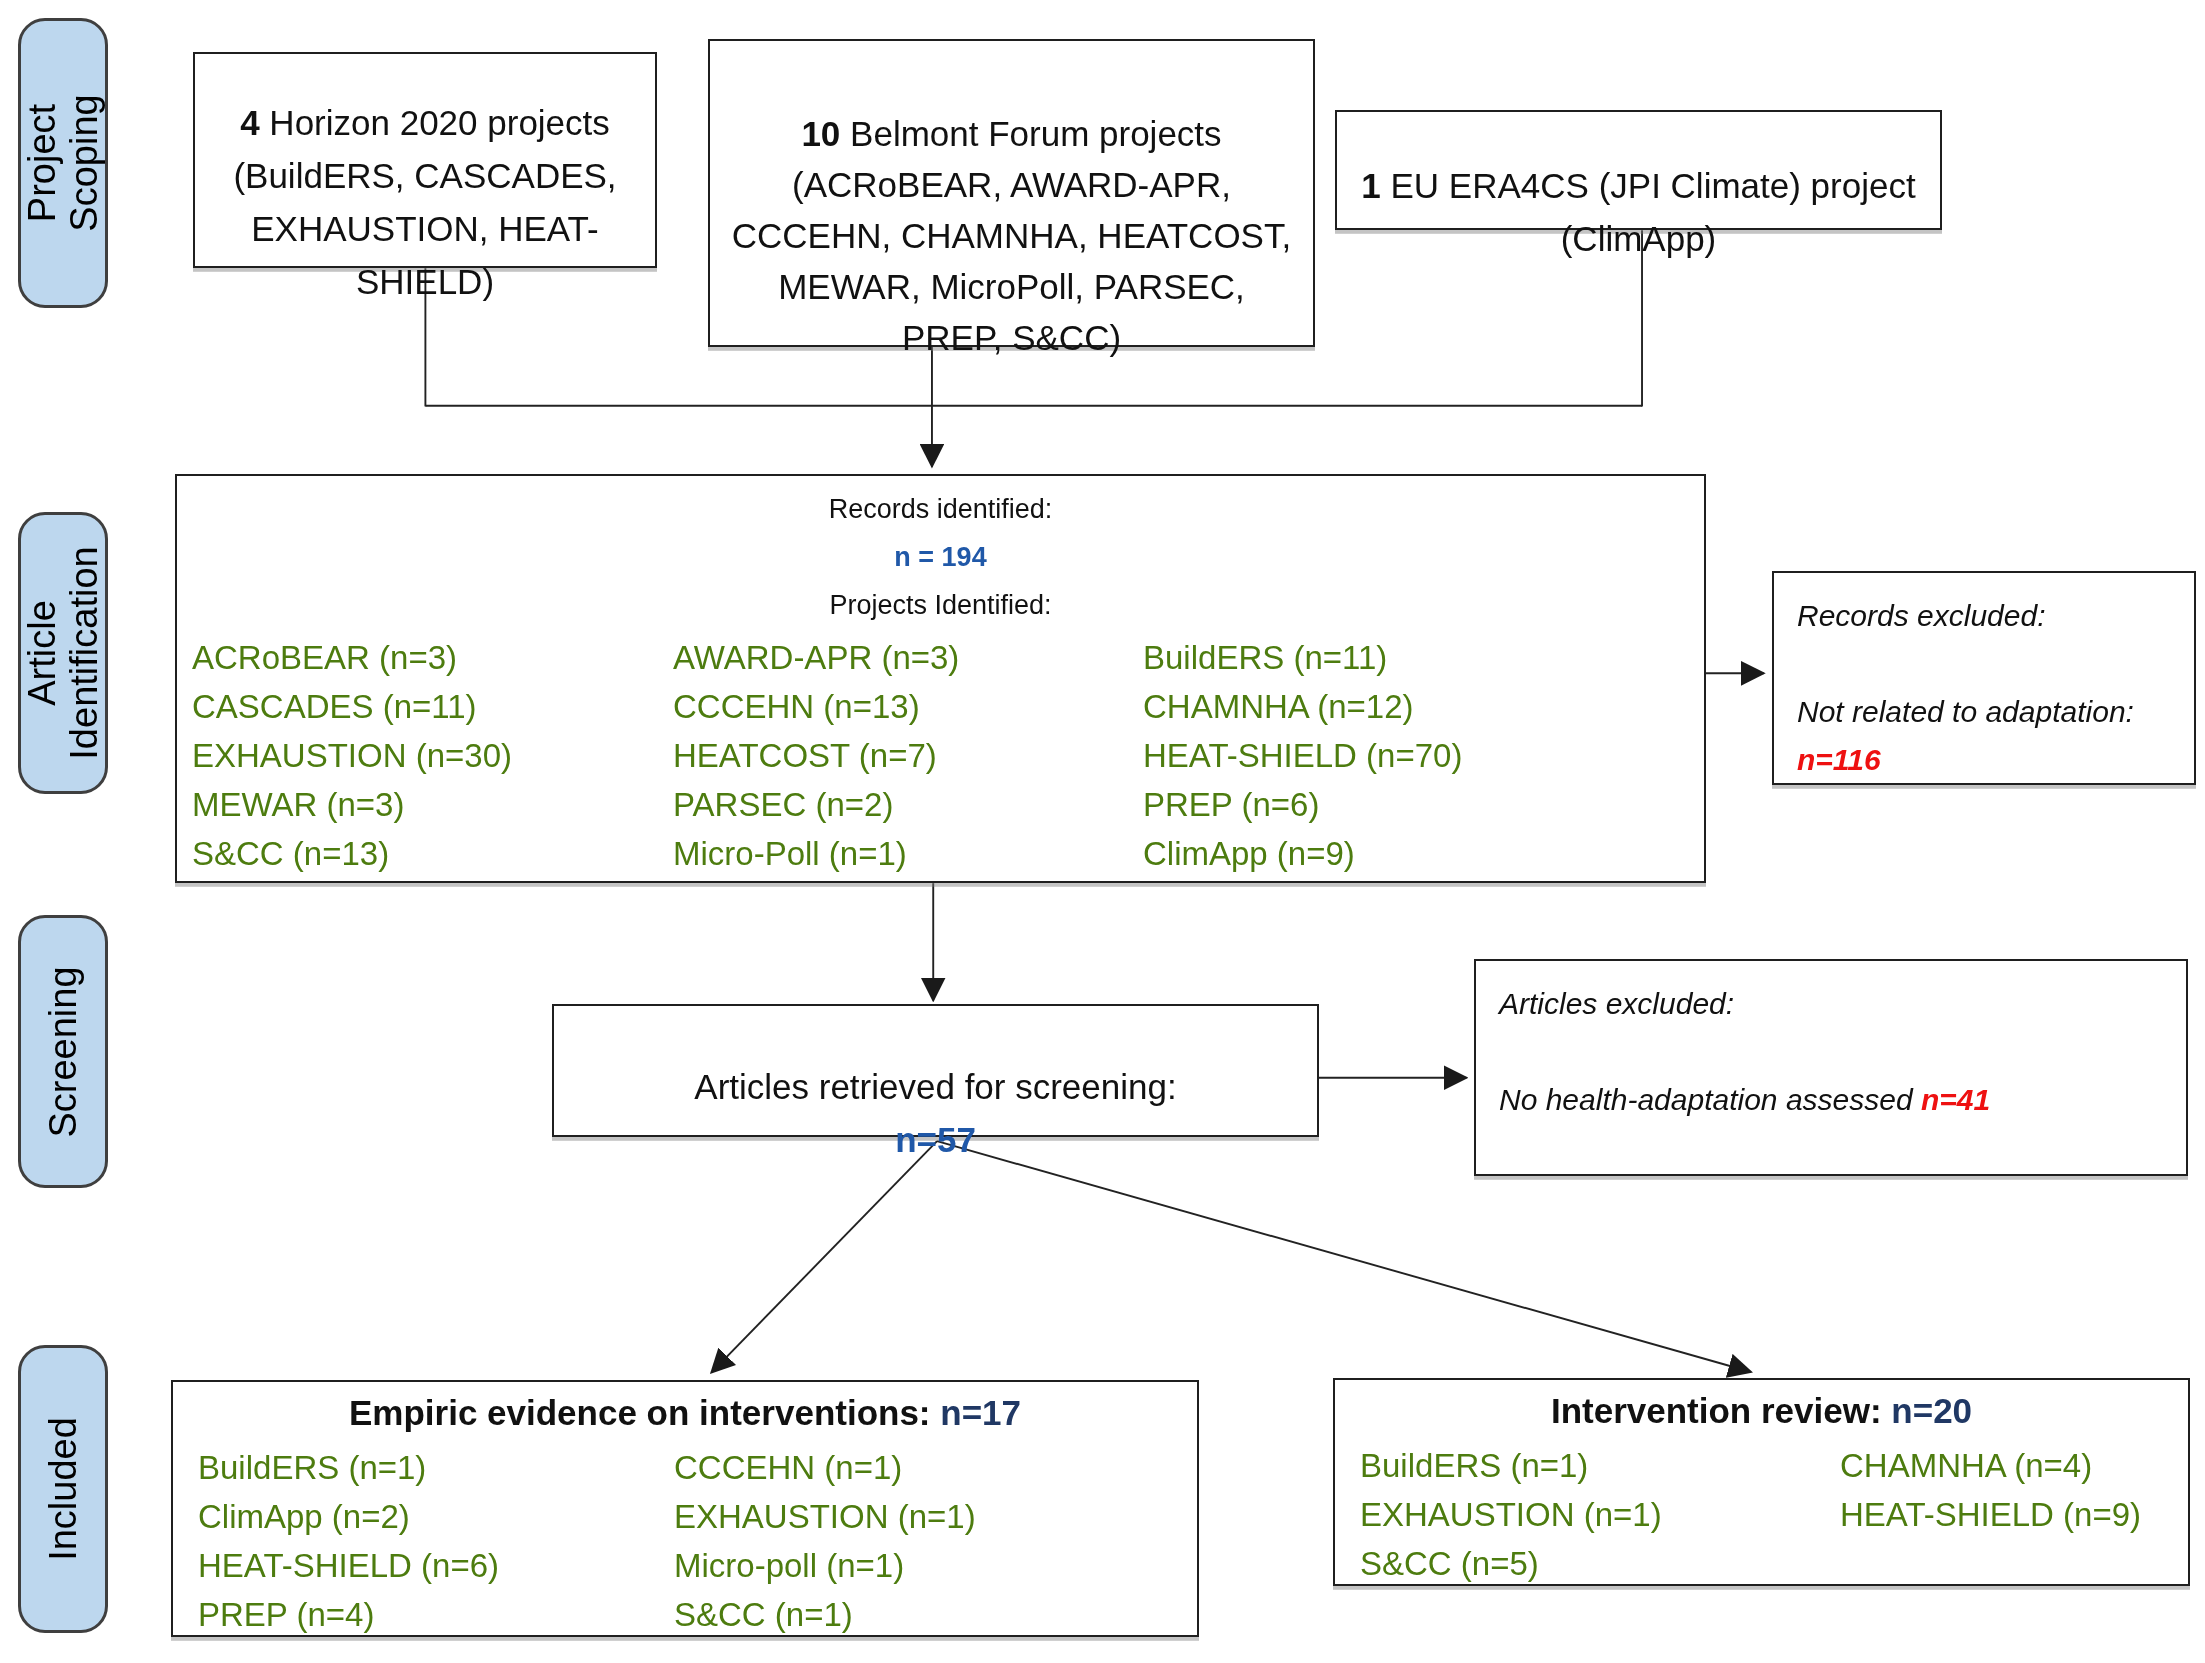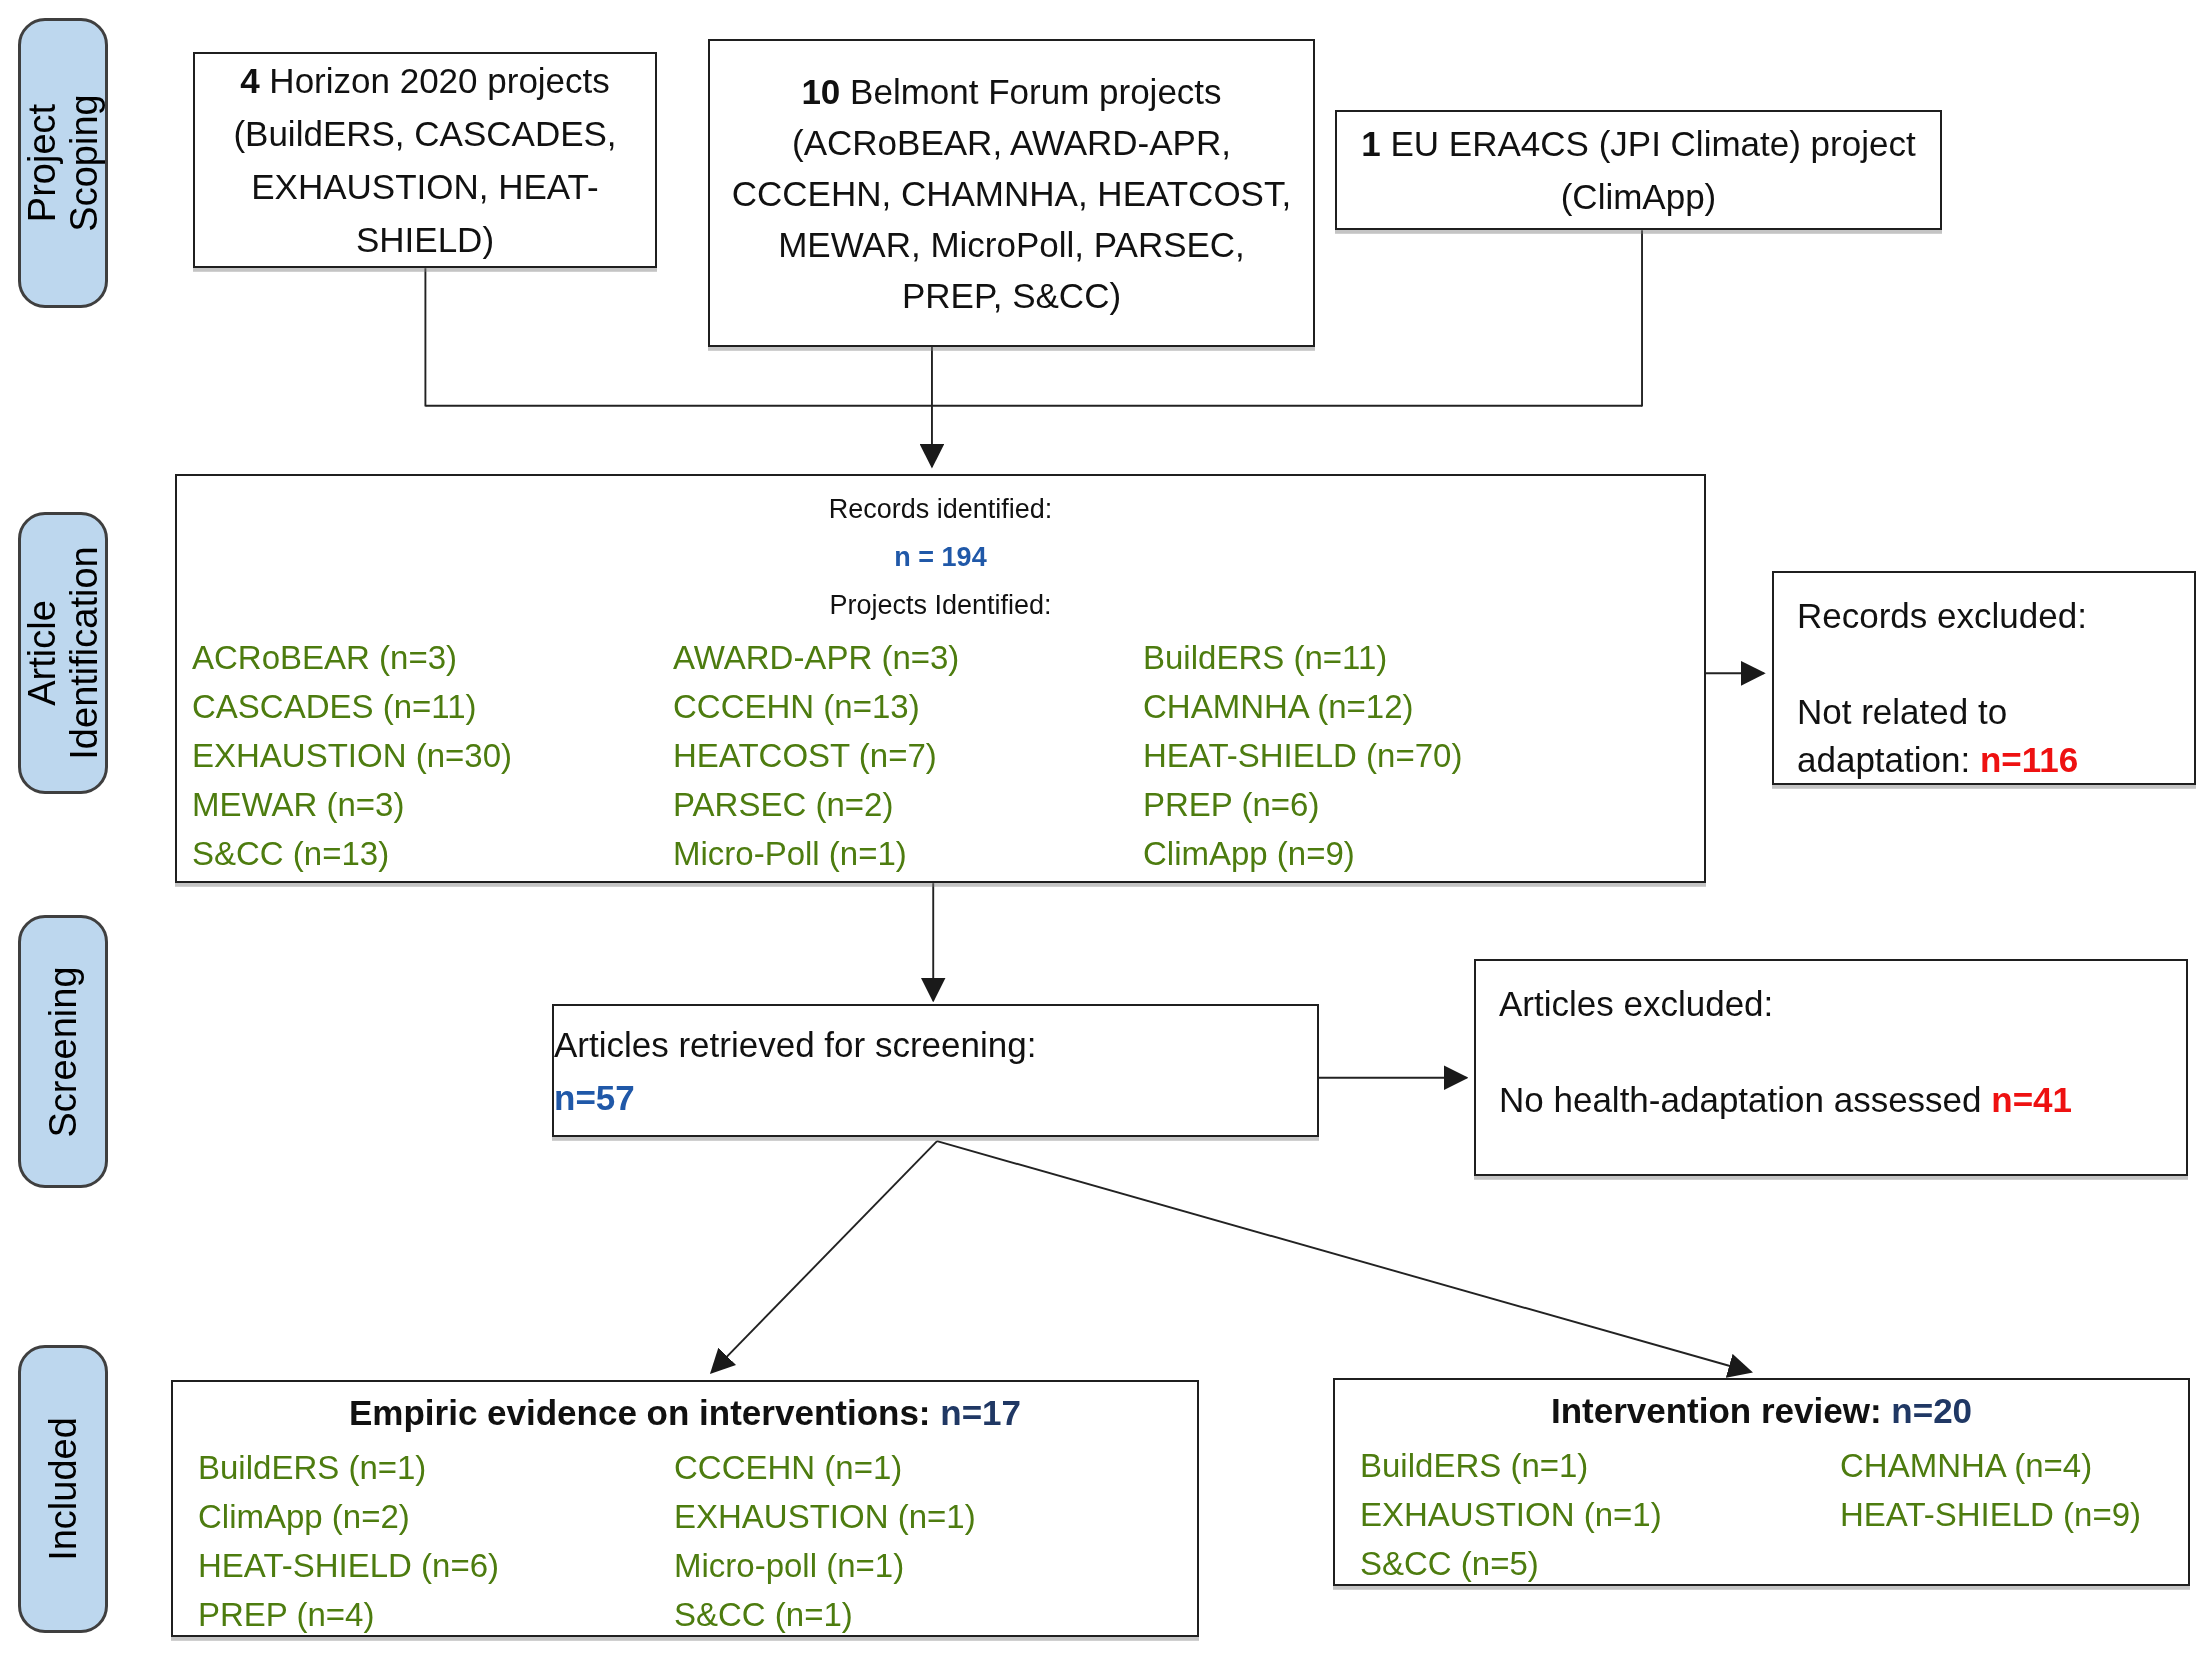--- a/index.html
+++ b/index.html
@@ -15,32 +15,32 @@
   }
   .stage .rot{
     transform:rotate(-90deg);white-space:pre-line;text-align:center;
     font-size:38px;line-height:42px;color:#000;
   }
   
   .box{
     position:absolute;background:#fff;border:2.5px solid #1f1f1f;
     box-sizing:border-box;box-shadow:0 3.8px 0 rgba(125,125,125,.45);
   }
-  .center-col{display:flex;flex-direction:column;align-items:flex-start;justify-content:center;height:100%;}
+  .center-col{display:flex;flex-direction:column;align-items:center;justify-content:center;height:100%;margin-top:42px;}
   .topbox{font-size:35px;line-height:53px;text-align:center;}
   .bold{font-weight:bold;}
   .blue{color:#2058a8;font-weight:bold;}
   .navy{color:#203864;font-weight:bold;}
   .red{color:#ee1111;font-weight:bold;}
   .green{color:#4d7c0f;}
   
   .rec-header{margin-top:9px;text-align:center;font-size:27px;line-height:48px;}
   .pcol{position:absolute;font-size:33px;line-height:49px;white-space:nowrap;}
   
-  .excl-pad{padding:19px 23px;font-size:35px;line-height:48px;}
+  .excl-pad{padding:19px 23px;font-size:30px;line-height:48px;font-style:italic;}
   .spacer{height:48px;}
   
   .btitle{text-align:center;font-size:35px;line-height:39px;font-weight:bold;margin-top:11.4px;}
   .bcol{position:absolute;font-size:33px;line-height:49px;white-space:nowrap;}
   svg.conn{position:absolute;left:0;top:0;pointer-events:none;}
 </style>
 </head>
 <body>
 
 <div id="canvas">

